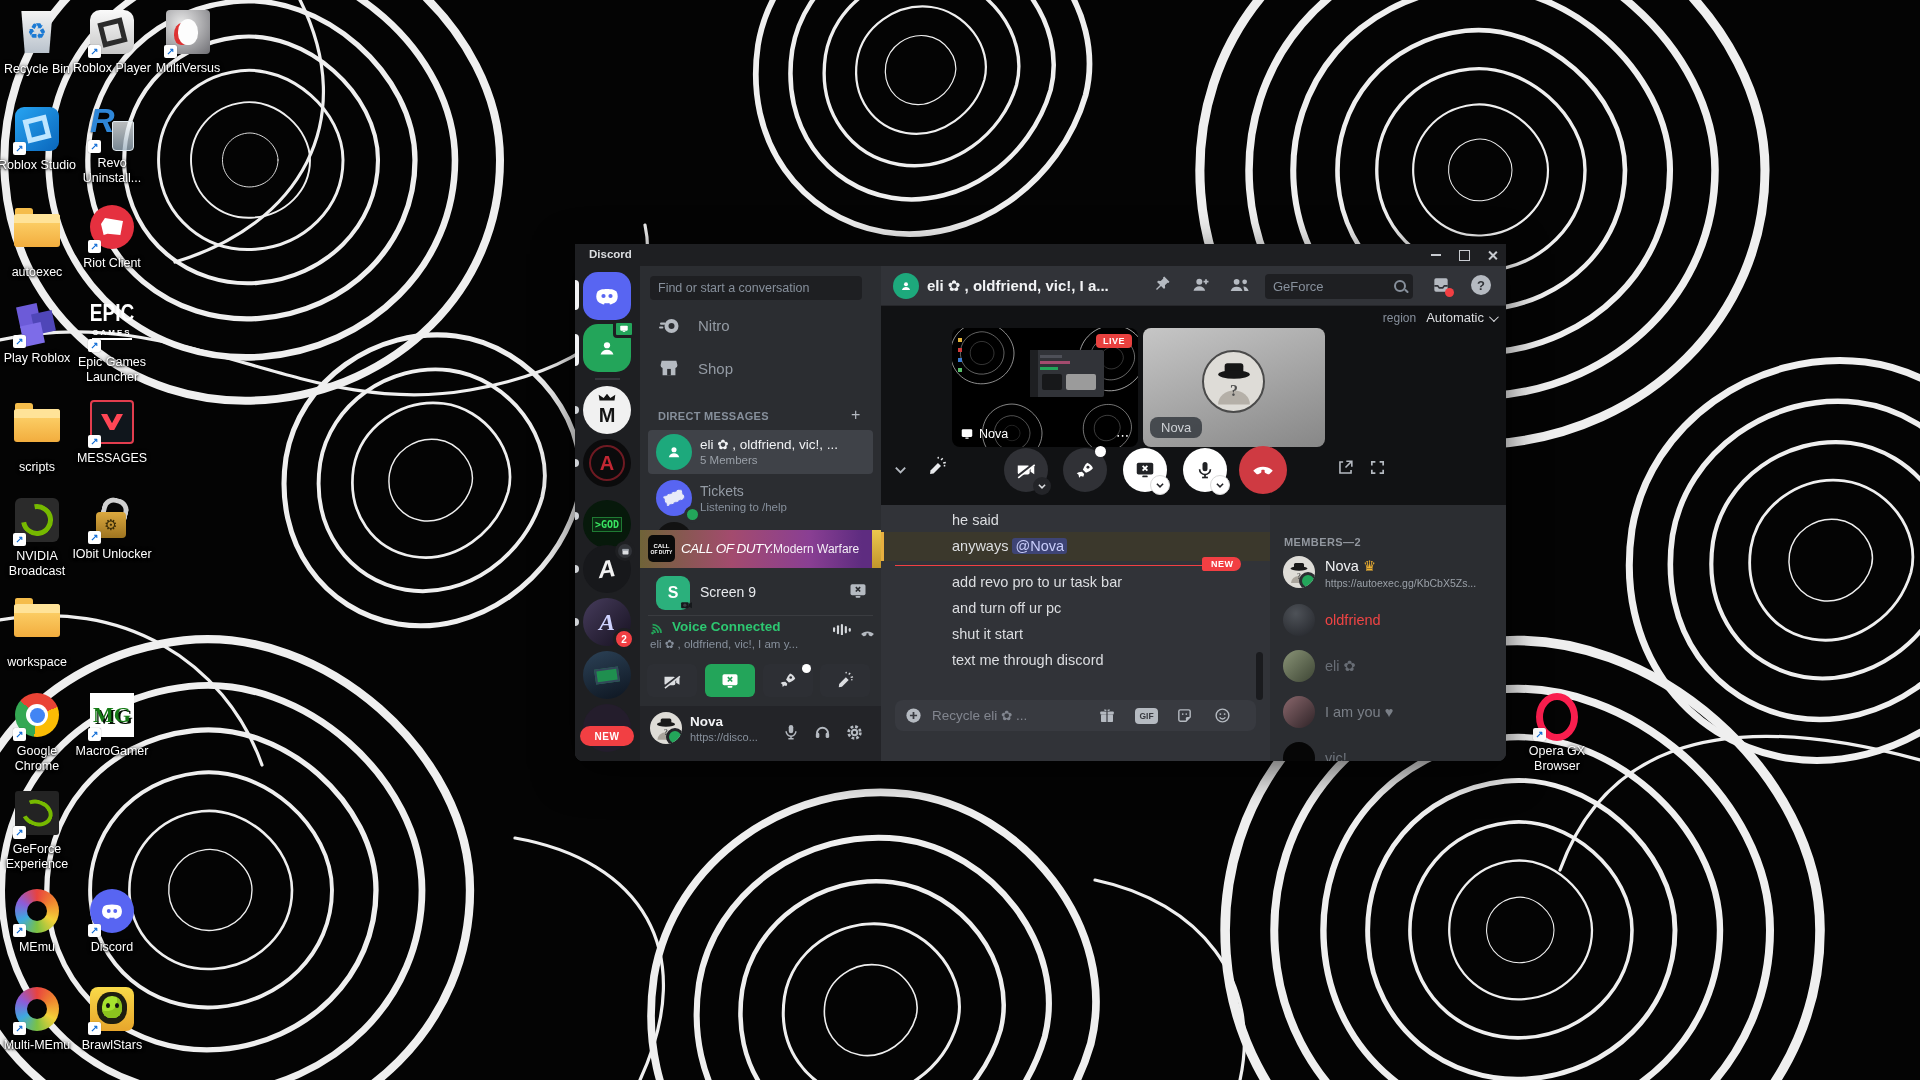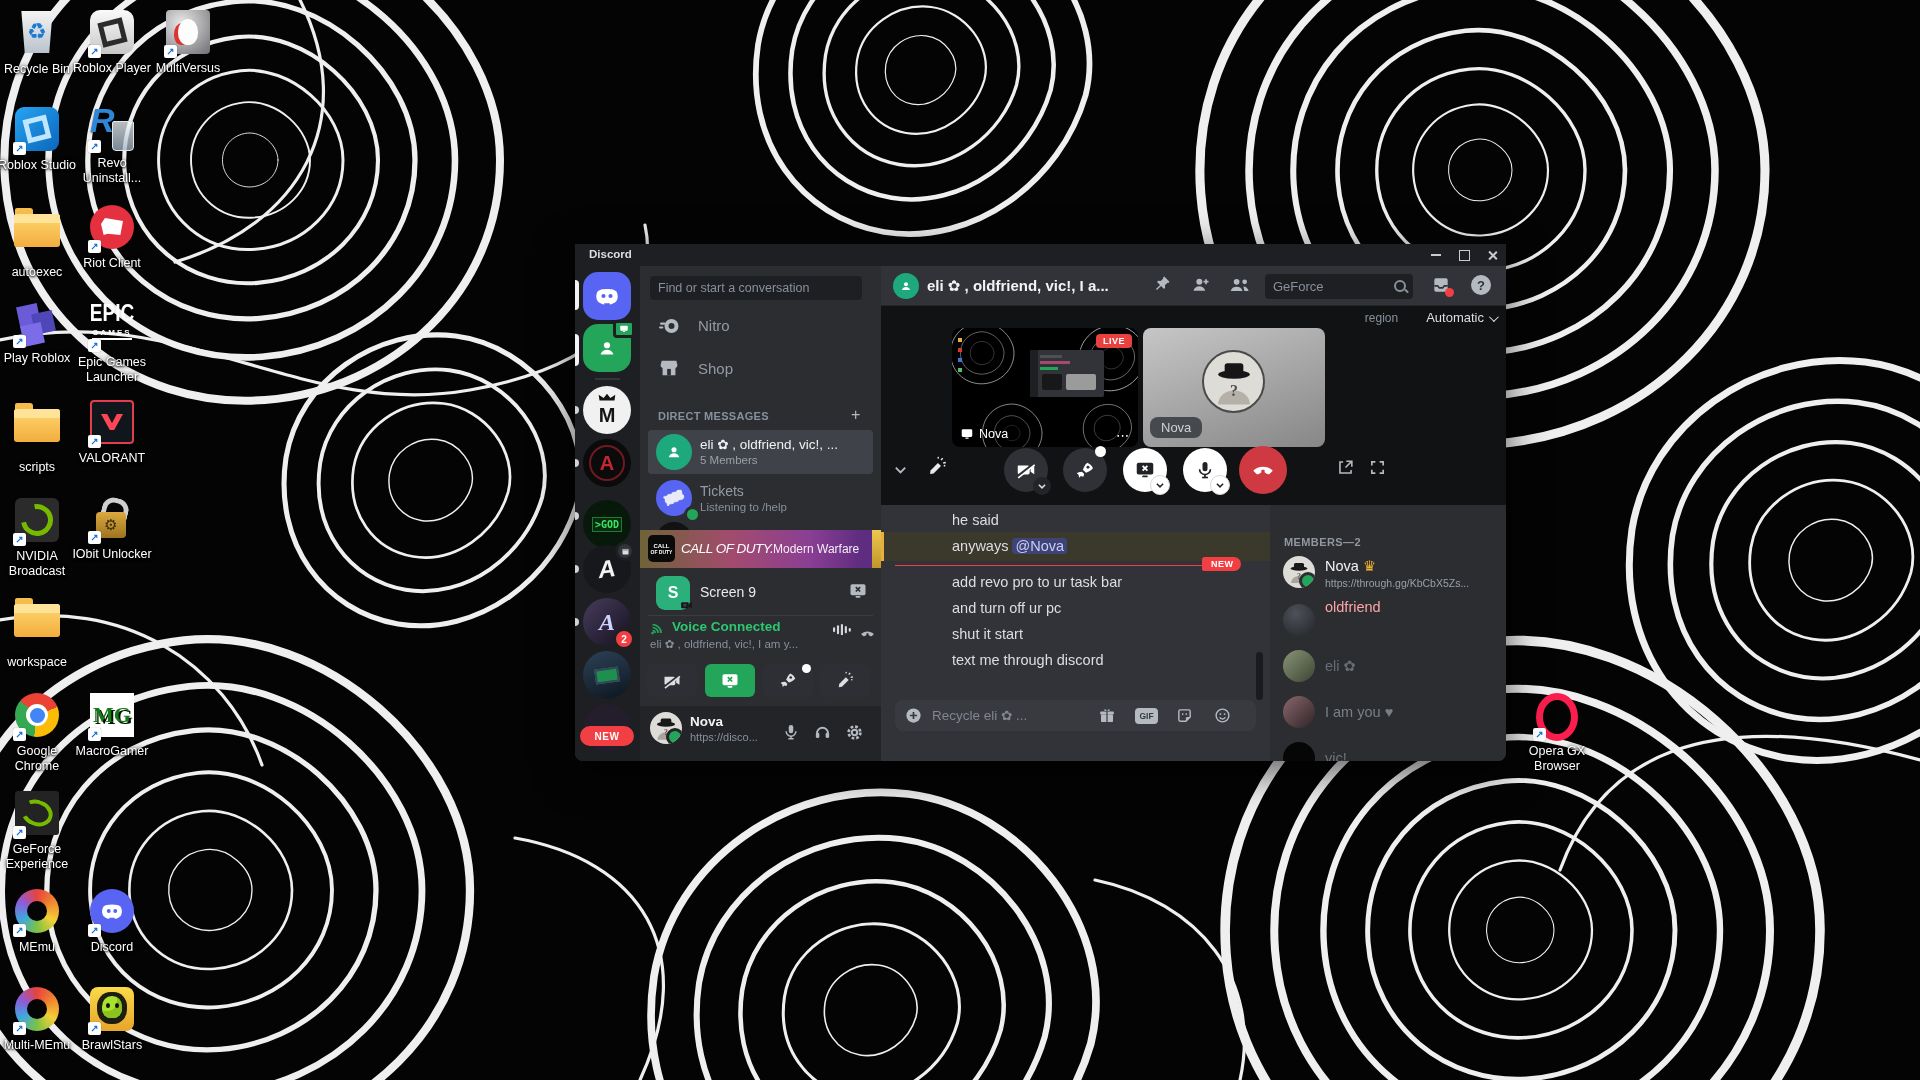--- a/index.html
+++ b/index.html
@@ -111,21 +111,21 @@
   
   #mainhdr{position:absolute;left:306px;top:22px;width:625px;height:40px;background:#313338;border-bottom:1px solid #26272b;box-sizing:border-box;z-index:5;}
   .hicon{position:absolute;top:31px;}
   .searchbox{position:absolute;left:690px;top:30px;width:148px;height:25px;background:#1e1f22;border-radius:4px;
     color:#87909c;font-size:13px;line-height:25px;padding-left:8px;box-sizing:border-box;}
   .mag{position:absolute;right:7px;top:6px;width:8px;height:8px;border:2px solid #87909c;border-radius:50%;}
   .mag:after{content:"";position:absolute;left:8px;top:8px;width:5px;height:2px;background:#87909c;transform:rotate(45deg);border-radius:1px;}
 
   #callarea{position:absolute;left:306px;top:62px;width:625px;height:199px;background:#111214;}
   .regionrow{position:absolute;right:10px;top:4px;font-size:12px;color:#87909c;}
-  .regionrow b{color:#dcdee1;font-weight:normal;font-size:13px;margin-left:28px;}
+  .regionrow b{color:#dcdee1;font-weight:normal;font-size:13px;margin-left:10px;}
   .caret{display:inline-block;width:6px;height:6px;border-right:1.8px solid #dcdee1;border-bottom:1.8px solid #dcdee1;transform:rotate(45deg) translateY(-2px);margin-left:5px;}
   .tile{position:absolute;top:22px;height:119px;border-radius:8px;overflow:hidden;}
   .livebadge{position:absolute;right:6px;top:6px;background:#e8413f;color:#fff;font-size:9px;font-weight:bold;
     padding:2px 7px;border-radius:4px;letter-spacing:.5px;}
   .tilelabel{position:absolute;left:8px;bottom:6px;display:flex;align-items:center;color:#fff;font-size:12.5px;text-shadow:0 1px 2px #000;}
   .novapill{position:absolute;left:7px;bottom:9px;background:rgba(62,66,72,.92);color:#cfd2d6;font-size:13px;
     padding:3px 11px;border-radius:8px;}
   .cbtn{position:absolute;top:142px;width:44px;height:44px;border-radius:50%;display:flex;align-items:center;justify-content:center;}
   .cbtn.dark{background:#303136;} .cbtn.lite{background:#ffffff;}
   .subchev{position:absolute;right:-3px;bottom:-3px;width:18px;height:18px;border-radius:50%;display:flex;align-items:center;justify-content:center;}
@@ -314,21 +314,21 @@
       </div>
     <div class="dlabel">scripts</div>
   </div>
   <div class="dcell" style="left:70px;top:398px">
     <div class="dicon">
         <div class="ic-val">
           <i></i>
         </div>
         <span class="sc">↗</span>
       </div>
-    <div class="dlabel">VALORANT</div>
+    <div class="dlabel">MESSAGES</div>
   </div>
   <div class="dcell" style="left:-5px;top:496px">
     <div class="dicon">
         <div class="ic-nv">
           <i></i>
         </div>
         <span class="sc">↗</span>
       </div>
     <div class="dlabel">NVIDIA Broadcast</div>
   </div>
@@ -908,24 +908,24 @@
             <rect x="20" y="12" width="20" height="10" rx="3" fill="#191919"></rect>
             <ellipse cx="30" cy="23" rx="17" ry="4.5" fill="#191919"></ellipse>
             <path d="M14,52 a16,14 0 0 1 32,0 z" fill="#a9a49c"></path>
             <text x="30" y="44" font-size="16" font-weight="bold" fill="#555" text-anchor="middle" font-family="Liberation Serif,serif">?</text>
           </svg>
         <span class="onlinedot"></span>
       </div>
       <div class="mrow-name" style="top:53px;color:#f2f3f5">
         <span>Nova</span> <span style="color:#f0b232">♛</span>
       </div>
-      <div class="mrow-sub truncate" style="top:72px;width:170px"><span>https://through.gg/KbCbX5Zs...</span></div>
+      <div class="mrow-sub truncate" style="top:72px;width:170px"><span>https://autoexec.gg/KbCbX5Zs...</span></div>
 
       <div class="avatar" style="left:13px;top:99px;width:32px;height:32px;background:radial-gradient(circle at 40% 30%,#4e5258,#222429)"></div>
-      <div class="mrow-name" style="top:94px;color:#fca5a5"><span>oldfriend</span></div>
+      <div class="mrow-name" style="top:107px;color:#ef4444"><span>oldfriend</span></div>
 
       <div class="avatar" style="left:13px;top:145px;width:32px;height:32px;background:linear-gradient(135deg,#8a9477,#3d4534)"></div>
       <div class="mrow-name" style="top:153px;color:#686d75"><span>eli ✿</span></div>
 
       <div class="avatar" style="left:13px;top:191px;width:32px;height:32px;background:linear-gradient(135deg,#8a676c,#2e2327)"></div>
       <div class="mrow-name" style="top:199px;color:#7a7f87"><span>I am you ♥</span></div>
 
       <div class="avatar" style="left:13px;top:237px;width:32px;height:32px;background:#060606"></div>
       <div class="mrow-name" style="top:245px;color:#6d727a"><span>vic!</span></div>
     </div>

